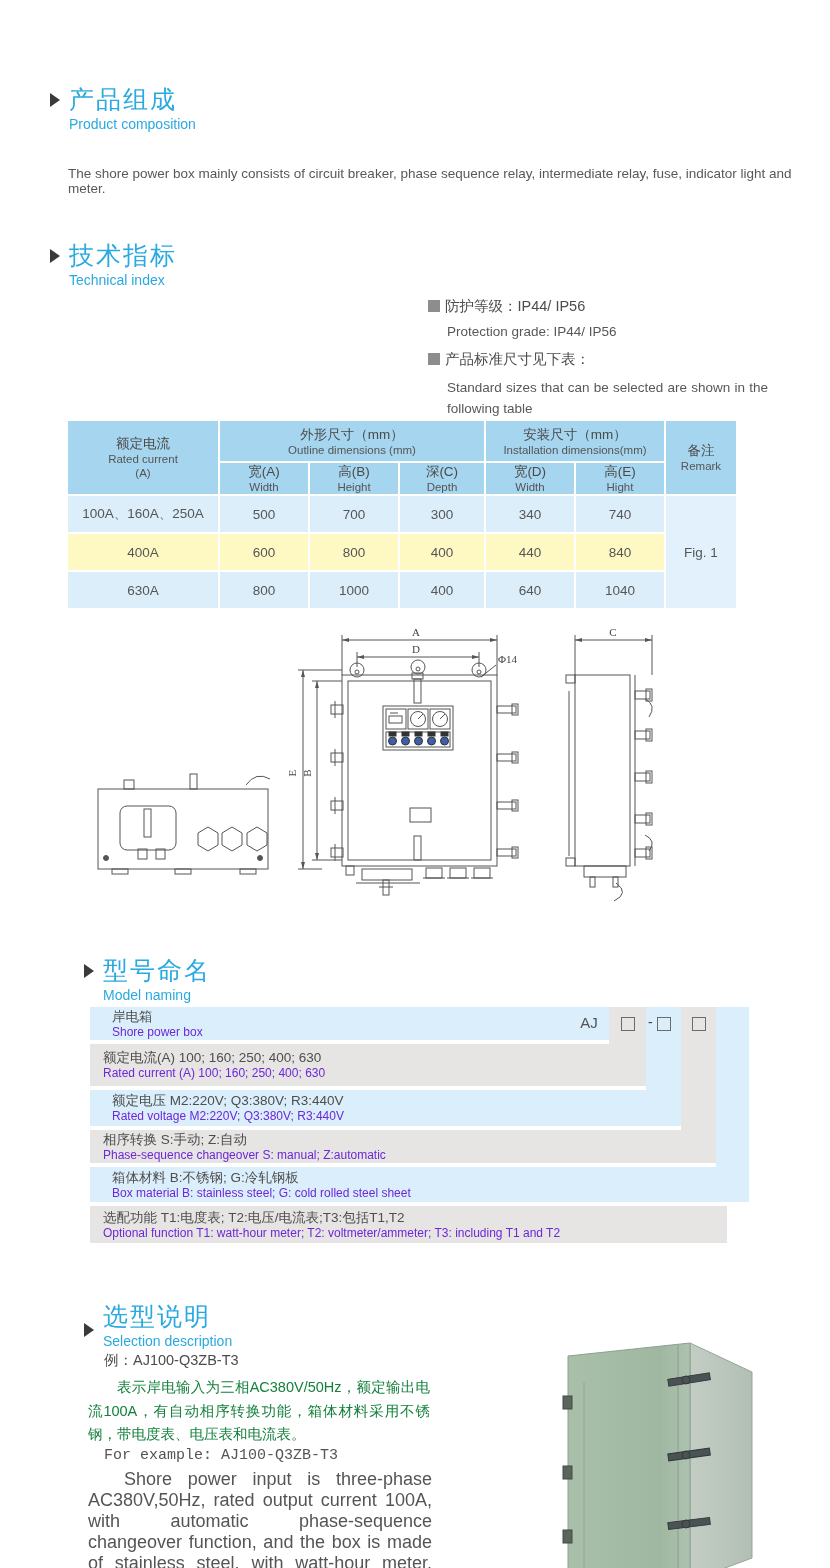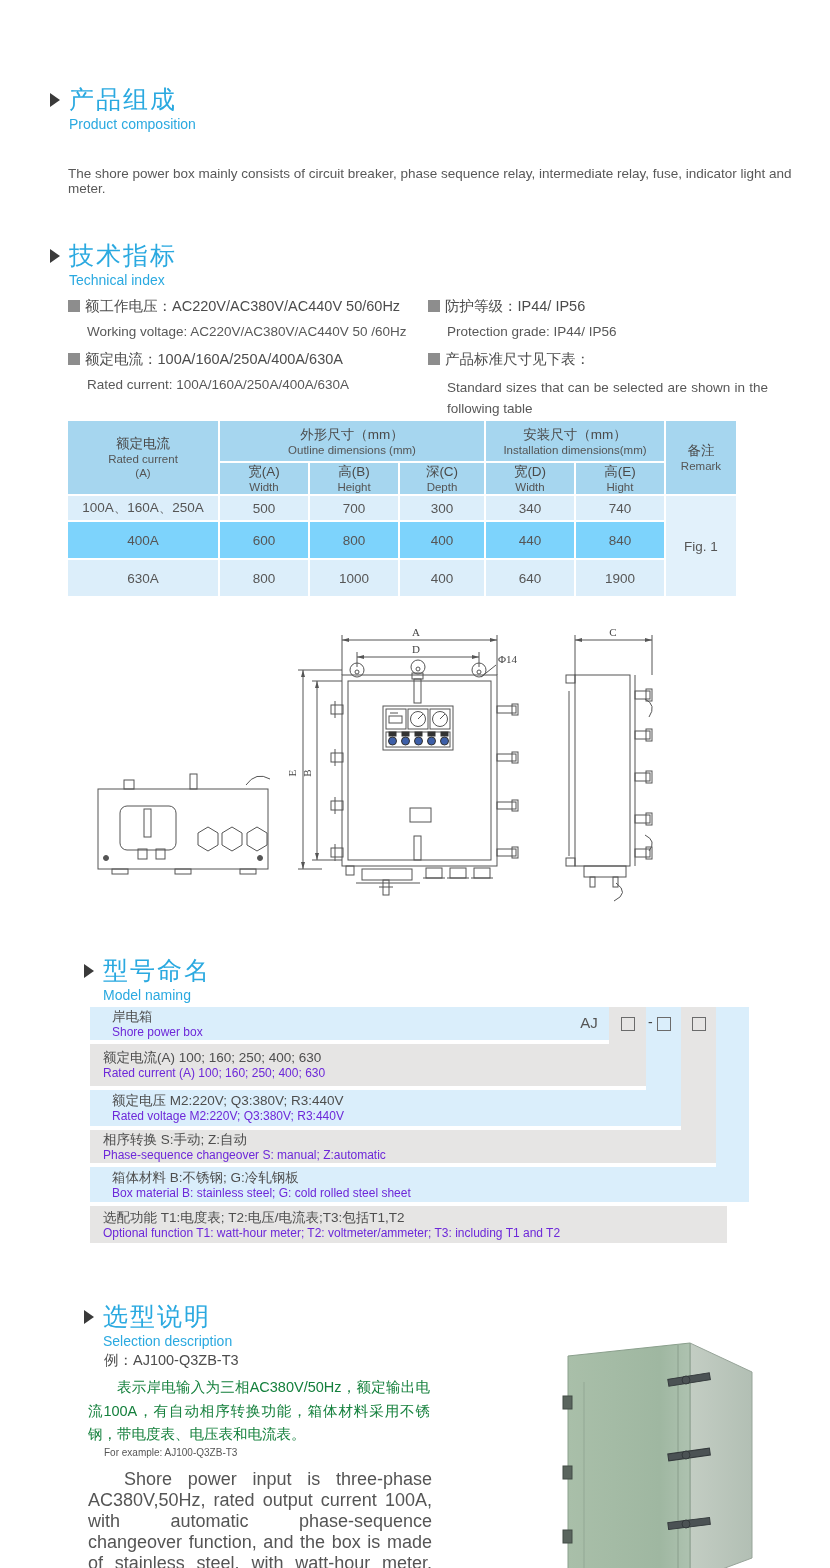--- a/index.html
+++ b/index.html
@@ -26,21 +26,21 @@
              vertical-align:-1px;}
 
   
   table.spec{position:absolute;left:66px;top:381px;border-collapse:separate;border-spacing:2px;
              table-layout:fixed;}
   table.spec td,table.spec th{padding:0;text-align:center;vertical-align:middle;font-weight:normal;}
   .th-main{background:#a6d6ef;color:#4a4a4a;}
   .th-zh{font-size:13.5px;line-height:17px;}
   .th-en{font-size:11.5px;line-height:14px;color:#555;}
   .row-a td{background:#dceefa;}
-  .row-b td{background:#7dd3fc;}
+  .row-b td{background:#fef9c3;}
   td.remark-cell{background:#e2f1fb;}
   .cell-txt{font-size:13.5px;color:#565656;}
 
   
   .drawings{position:absolute;left:60px;top:583px;}
   .drawings text{font-family:"Liberation Serif","DejaVu Serif",serif;font-size:11px;fill:#444;}
 
   
   .mn-diagram{position:absolute;left:90px;top:969px;width:637px;height:236px;}
   .mn-strip,.mn-row{position:absolute;}
@@ -51,21 +51,21 @@
   .bg-gray{background:#e6e5e4;}
   .mn-code{position:absolute;top:0;left:0;height:33px;width:637px;}
   .mn-prefix{position:absolute;left:484px;top:7px;width:30px;text-align:center;font-size:15px;color:#555;}
   .code-box{position:absolute;top:10px;width:12px;height:12px;border:1.5px solid #6b6b6b;}
   .mn-dash{position:absolute;left:558px;top:7px;font-size:14px;color:#444;}
 
   
   .sel-line{position:absolute;font-size:14.5px;color:#4c4c4c;}
   .sel-body-zh{position:absolute;font-size:14.5px;color:#15803d;line-height:23.5px;
                text-align:justify;text-indent:2em;}
-  .sel-line-en{position:absolute;font-size:10px;color:#555;}
+  .sel-line-en{position:absolute;font-size:15px;color:#555;font-family:Liberation Mono, monospace;}
   .sel-body-en{position:absolute;font-size:18px;color:#555;line-height:21px;
                text-align:justify;text-indent:2em;}
 
   .photo-wrap{position:absolute;left:540px;top:1292px;width:250px;height:272px;}
 </style>
 </head>
 <body>
 
 <div class="page">
 
@@ -79,26 +79,20 @@
   <div class="para-en" style="left:68px;top:128px;">The shore power box mainly consists of circuit breaker, phase sequence relay, intermediate relay, fuse, indicator light and meter.</div>
 
   <div class="sec-head" style="left:50px;top:203px;">
     <span class="arrow-icon"></span>
     <span class="head-col">
       <span class="head-zh">技术指标</span>
       <span class="head-en">Technical index</span>
     </span>
   </div>
 
-  <div class="ti-col" style="left:68px;top:259px;">
-    <div class="ti-zh"><span class="bullet-sq"></span><span>额工作电压：AC220V/AC380V/AC440V  50/60Hz</span></div>
-    <div class="ti-en">Working voltage: AC220V/AC380V/AC440V 50 /60Hz</div>
-    <div class="ti-zh"><span class="bullet-sq"></span><span>额定电流：100A/160A/250A/400A/630A</span></div>
-    <div class="ti-en">Rated current: 100A/160A/250A/400A/630A</div>
-  </div>
 
   <div class="ti-col" style="left:428px;top:259px;width:345px;">
     <div class="ti-zh"><span class="bullet-sq"></span><span>防护等级：IP44/ IP56</span></div>
     <div class="ti-en">Protection grade: IP44/ IP56</div>
     <div class="ti-zh"><span class="bullet-sq"></span><span>产品标准尺寸见下表：</span></div>
     <div class="ti-en wrap">Standard sizes that can be selected are shown in the following table</div>
   </div>
 
   <table class="spec">
     <colgroup>
@@ -145,21 +139,21 @@
           </th>
       <th class="th-main">
         <div class="th-zh">宽(D)</div>
             <div class="th-en">Width</div>
           </th>
       <th class="th-main">
         <div class="th-zh">高(E)</div>
             <div class="th-en">Hight</div>
           </th>
     </tr>
-    <tr class="row-a" style="height:24px">
+    <tr class="row-a" style="height:36px">
       <td class="cell-txt">100A、160A、250A</td>
       <td class="cell-txt">500</td>
       <td class="cell-txt">700</td>
       <td class="cell-txt">300</td>
       <td class="cell-txt">340</td>
       <td class="cell-txt">740</td>
       <td class="cell-txt remark-cell" rowspan="3">Fig. 1</td>
     </tr>
     <tr class="row-b" style="height:36px">
       <td class="cell-txt">400A</td>
@@ -168,21 +162,21 @@
       <td class="cell-txt">400</td>
       <td class="cell-txt">440</td>
       <td class="cell-txt">840</td>
     </tr>
     <tr class="row-a" style="height:36px">
       <td class="cell-txt">630A</td>
       <td class="cell-txt">800</td>
       <td class="cell-txt">1000</td>
       <td class="cell-txt">400</td>
       <td class="cell-txt">640</td>
-      <td class="cell-txt">1900</td>
+      <td class="cell-txt">1040</td>
     </tr>
   </tbody>
     </table>
 
   <svg class="drawings" width="710" height="300" viewBox="0 0 710 300">
     <g stroke="#555" stroke-width="1" fill="none">
 
       <g>
         <rect x="38" y="168" width="170" height="80"></rect>
         <rect x="60" y="185" width="56" height="44" rx="7"></rect>
@@ -382,21 +376,21 @@
 
     <div class="mn-code">
       <span class="mn-prefix">AJ</span>
       <span class="code-box" style="left:531px;"></span>
       <span class="mn-dash">-</span>
       <span class="code-box" style="left:567px;"></span>
       <span class="code-box" style="left:602px;"></span>
     </div>
   </div>
 
-  <div class="sec-head" style="left:84px;top:1264px;">
+  <div class="sec-head" style="left:84px;top:1264px;align-items:center;">
     <span class="arrow-icon"></span>
     <span class="head-col">
       <span class="head-zh">选型说明</span>
       <span class="head-en">Selection description</span>
     </span>
   </div>
 
   <div class="sel-line" style="left:104px;top:1313px;">例：AJ100-Q3ZB-T3</div>
   <div class="sel-body-zh" style="left:88px;top:1338px;width:342px;">表示岸电输入为三相AC380V/50Hz，额定输出电流100A，有自动相序转换功能，箱体材料采用不锈钢，带电度表、电压表和电流表。</div>
   <div class="sel-line-en" style="left:104px;top:1409px;">For example: AJ100-Q3ZB-T3</div>

